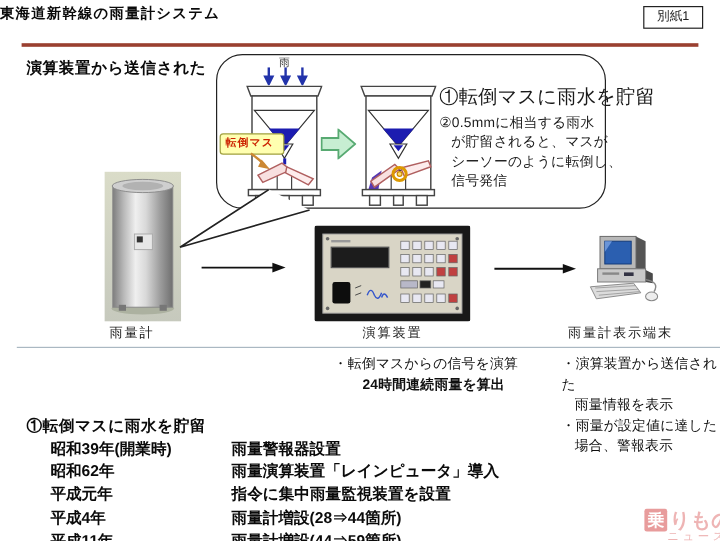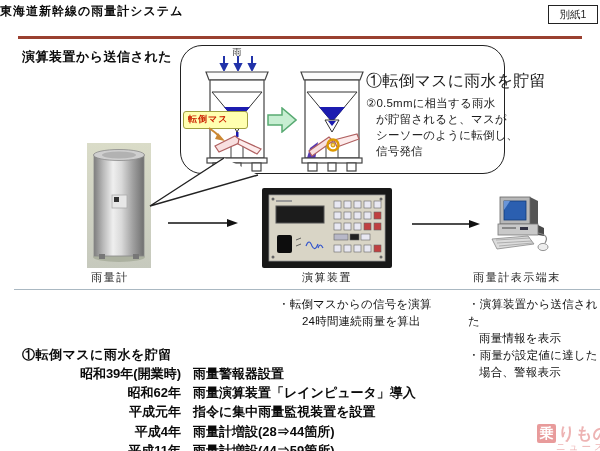--- a/index.html
+++ b/index.html
@@ -2,41 +2,41 @@
 <html><head>
 <meta charset="utf-8">
 <style>
   html,body{margin:0;padding:0;background:#fff;}
   #page{position:relative;width:600px;height:451px;background:#ffffff;overflow:hidden;
         font-family:"Liberation Sans",sans-serif;color:#111;}
   .abs{position:absolute;}
   .title{position:absolute;left:0;top:3px;width:600px;text-align:left;
          font-size:12px;font-weight:bold;letter-spacing:1px;color:#0a0a0a;}
   .tag{position:absolute;left:536px;top:5px;width:48px;height:17px;border:1.2px solid #222;
-       font-size:10.5px;line-height:17px;text-align:center;color:#222;background:#fff;margin-left:12px;}
+       font-size:10.5px;line-height:17px;text-align:center;color:#222;background:#fff;}
   .rule{position:absolute;left:18px;top:36px;width:564px;height:2.5px;background:#9a4030;}
   .h1{position:absolute;font-size:13px;font-weight:bold;color:#0a0a0a;letter-spacing:0.5px;}
   .bubble{position:absolute;left:180px;top:45px;width:325px;height:129px;box-sizing:border-box;
           border:1.5px solid #222;border-radius:22px;background:#fff;}
   .rain-label{position:absolute;left:205px;top:46px;width:64px;text-align:center;
               font-size:9px;color:#333;}
   .callout{position:absolute;left:183px;top:111px;background:#ffffb0;border:1px solid #a0a040;
-           border-radius:3px;padding:1px 19px 2px 4px;font-size:9px;font-weight:bold;color:#cc2200;
+           border-radius:3px;padding:1px 8px 2px 4px;font-size:9px;font-weight:bold;color:#cc2200;
            letter-spacing:1px;z-index:5;}
   .step1{position:absolute;left:366px;top:71px;font-size:16px;color:#1a1a1a;letter-spacing:0.2px;}
   .step2{position:absolute;left:366px;top:95px;font-size:11.5px;line-height:16px;color:#1a1a1a;letter-spacing:0.2px;}
   .ind1{padding-left:10px;}
   .devlabel{position:absolute;top:270px;text-align:center;font-size:11px;color:#1a1a1a;letter-spacing:1.5px;}
   .divider{position:absolute;left:14px;top:289px;width:586px;height:1px;background:#aab8c2;}
   .notes{position:absolute;top:296px;font-size:11.5px;line-height:17px;color:#0f0f0f;letter-spacing:0.2px;margin-left:31px;}
   .n-ind1{padding-left:11px;}
-  .n-ind2{padding-left:24px;}
+  .n-ind2{padding-left:24px;font-weight:bold;}
   .hist-rows{position:absolute;left:42px;top:364px;font-size:13px;font-weight:bold;line-height:19.2px;color:#0a0a0a;}
   .hist-row{display:flex;}
-  .hist-year{width:139px;text-align:right;}
+  .hist-year{width:139px;}
   .hist-event{white-space:nowrap;margin-left:12px;}
   .wm{position:absolute;left:537px;top:420px;opacity:0.5;z-index:9;}
   .wm-box{position:absolute;left:0;top:4px;width:19px;height:19px;background:#d23a3a;color:#fff;
           border-radius:2px;font-size:14px;font-weight:bold;text-align:center;line-height:19px;}
   .wm-text{position:absolute;left:21px;top:2px;font-size:17px;font-weight:bold;color:#dd6a6a;white-space:nowrap;}
   .wm-sub{position:absolute;left:19px;top:21px;font-size:9.5px;letter-spacing:3px;color:#dd6a6a;white-space:nowrap;}
 </style>
 </head>
 <body>
 

